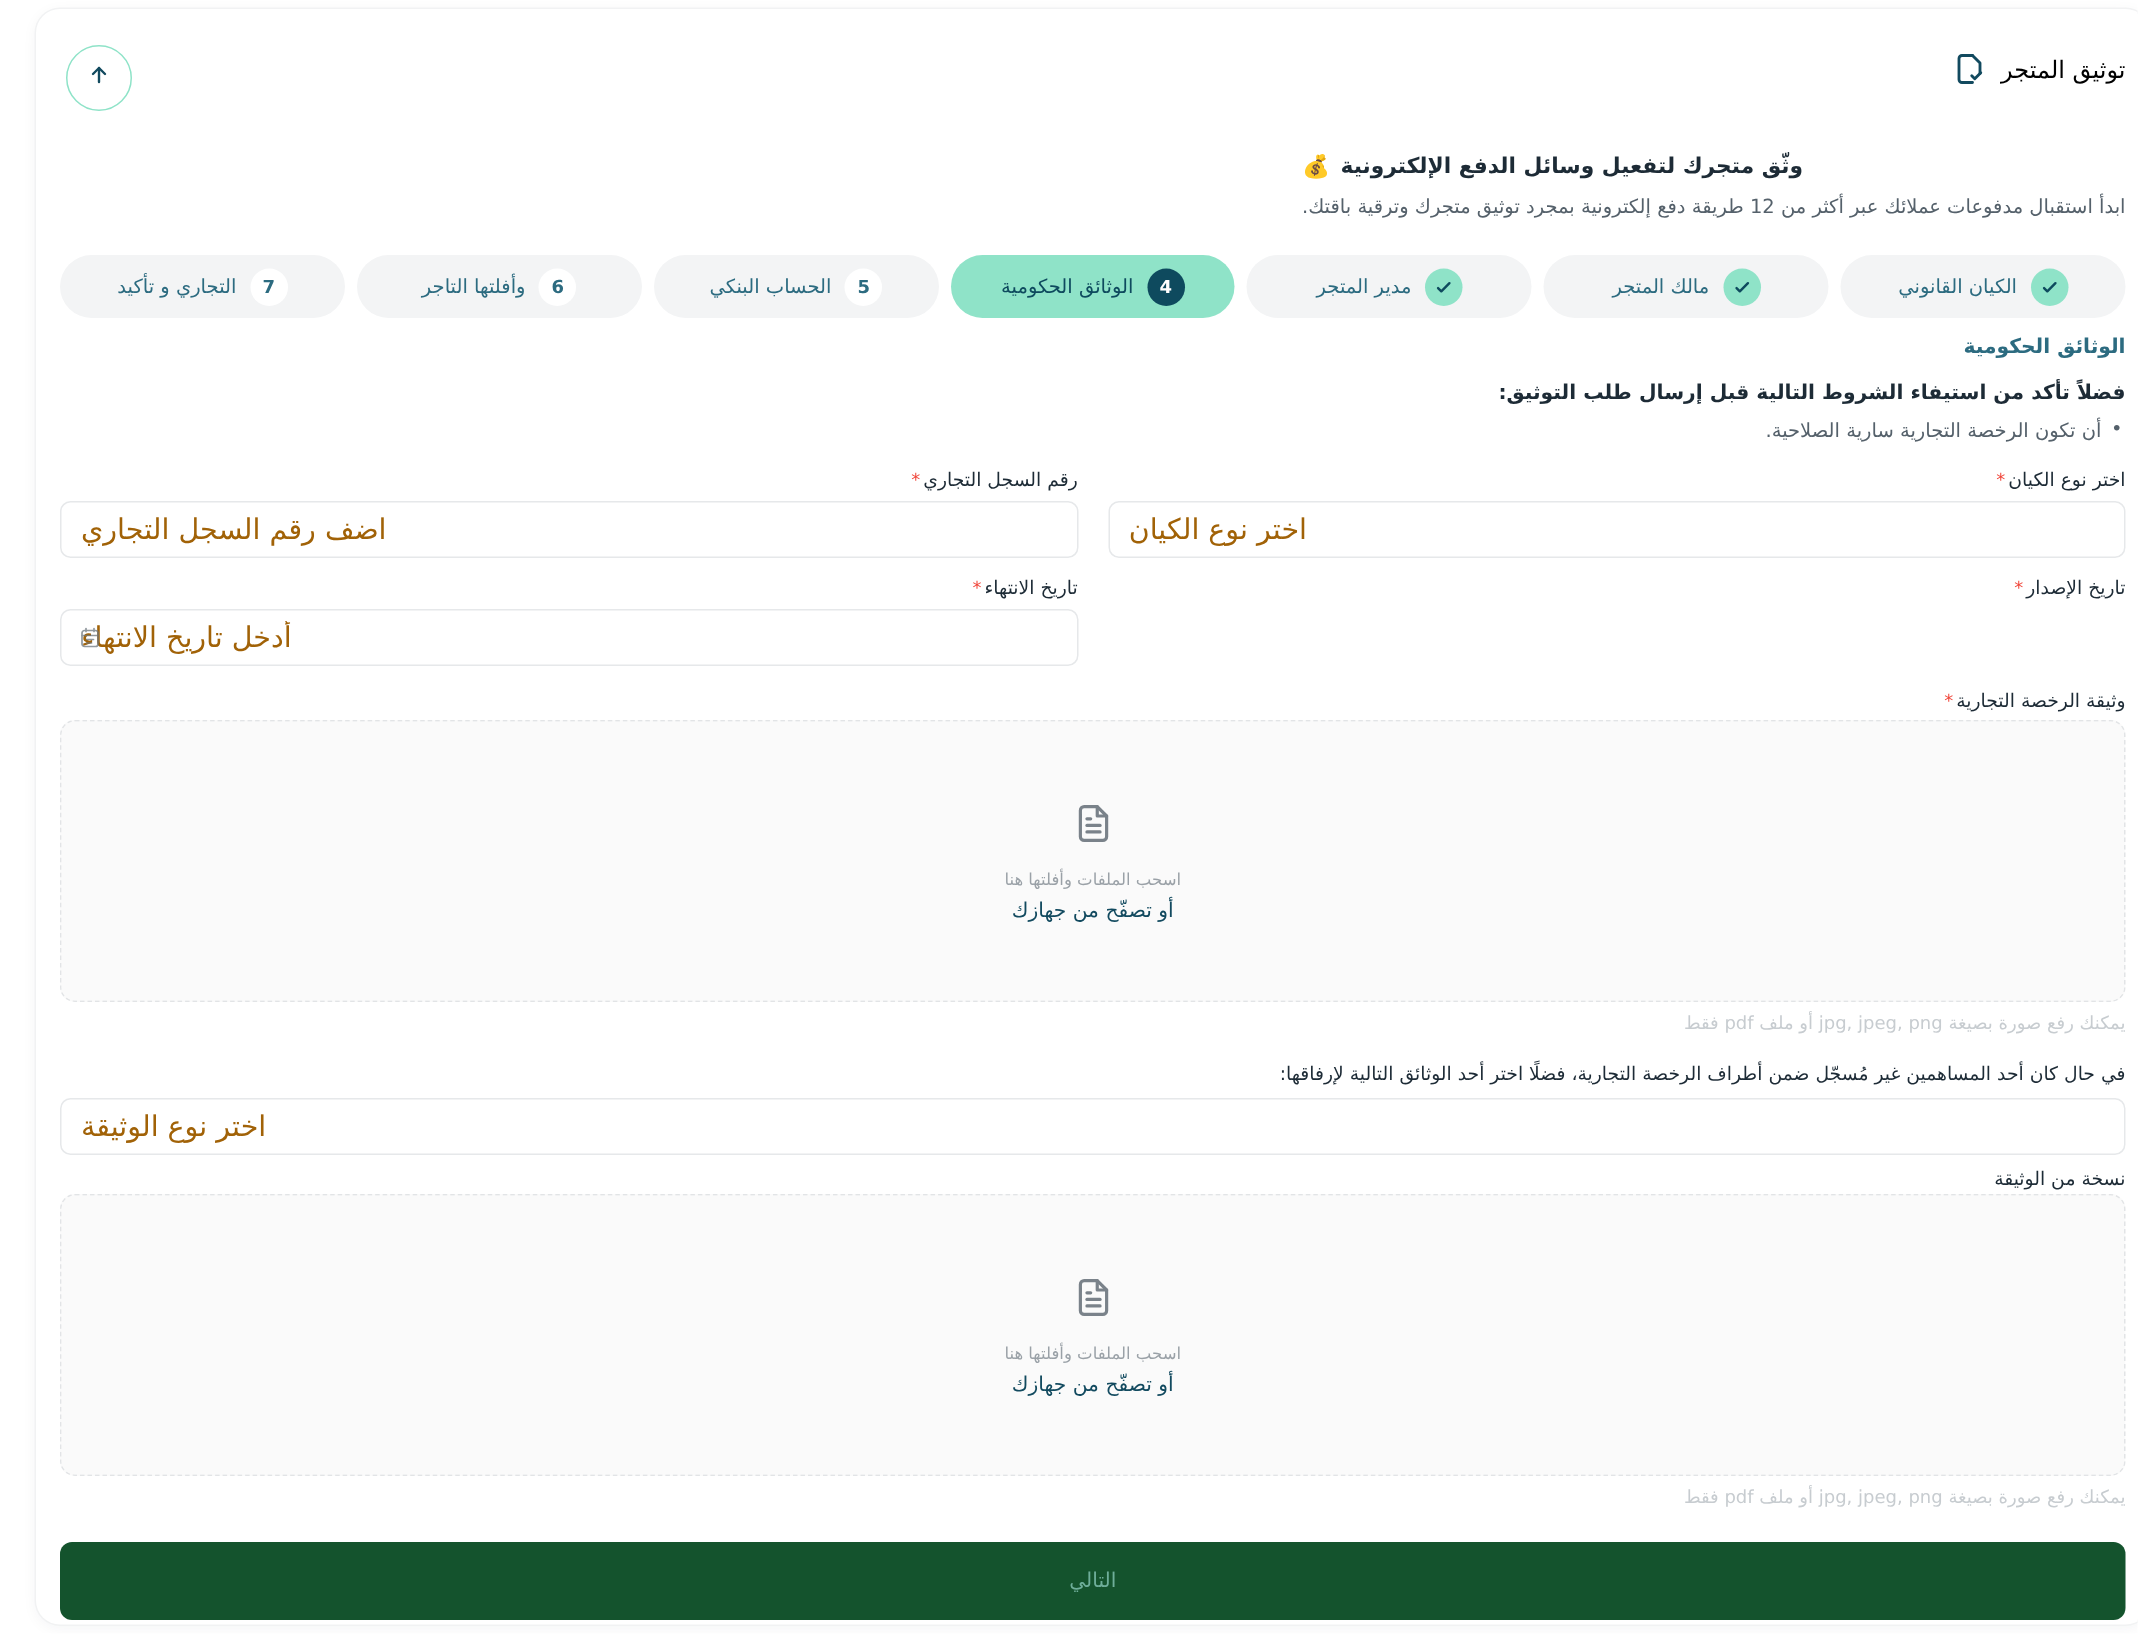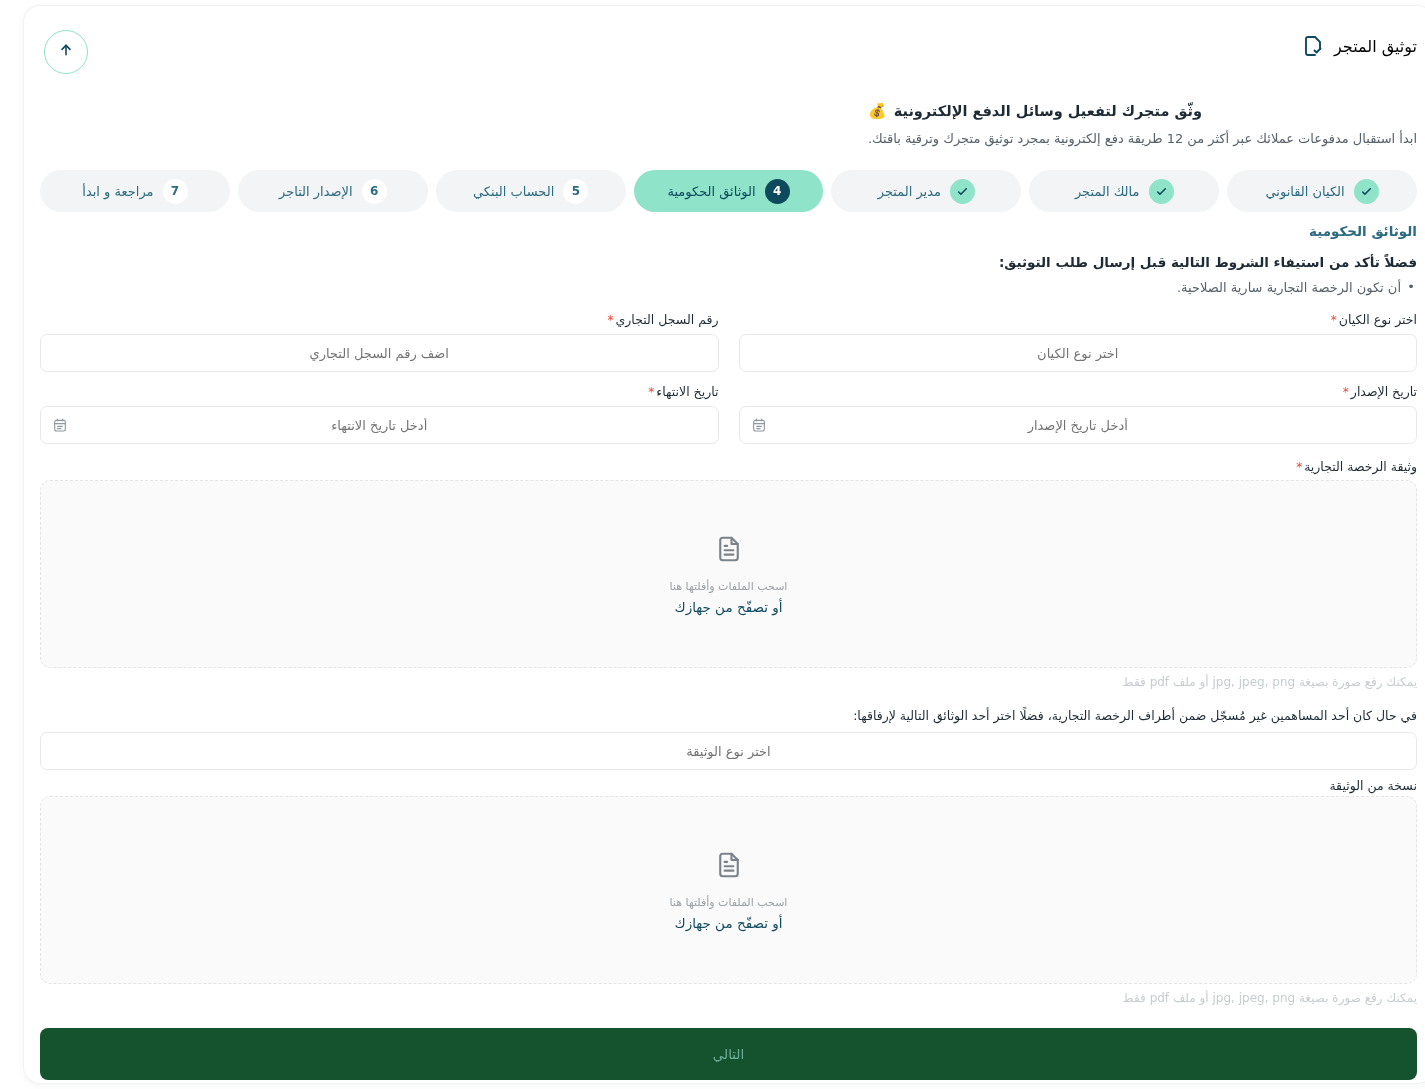--- a/index.html
+++ b/index.html
@@ -122,22 +122,22 @@
   }
   .req-star { color: #f04438; font-size: 12px; margin-right: 2px; }
   .control {
     position: relative;
     height: 38px; border: 1px solid #e6e8ea; border-radius: 7px;
     background: #ffffff;
     display: flex; align-items: center;
     padding: 0 13px;
   }
   .control .ph {
-    font-size: 13px; color: #737373; width: 100%;
-    text-align: center; direction: rtl;
+    font-size: 19px; color: #a16207; width: 100%;
+    text-align: left; direction: rtl;
     white-space: nowrap; overflow: hidden; text-overflow: ellipsis;
   }
   .cal-icon {
     position: absolute; left: 11px; top: 50%; transform: translateY(-50%);
     width: 16px; height: 16px; opacity: .75;
   }
 
   
   .upload-label {
     position: absolute; right: 16px;
@@ -247,26 +247,26 @@
       <span class="step-label">الوثائق الحكومية</span>
     </div>
 
     <div class="step todo">
       <span class="step-badge">5</span>
       <span class="step-label">الحساب البنكي</span>
     </div>
 
     <div class="step todo">
       <span class="step-badge">6</span>
-      <span class="step-label">الإصدار التاجر</span>
+      <span class="step-label">وأفلتها التاجر</span>
     </div>
 
     <div class="step todo">
       <span class="step-badge">7</span>
-      <span class="step-label">مراجعة و ابدأ</span>
+      <span class="step-label">التجاري و تأكيد</span>
     </div>
   </div>
 
   <div class="section-title">الوثائق الحكومية</div>
   <div class="requirement-head">فضلاً تأكد من استيفاء الشروط التالية قبل إرسال طلب التوثيق:</div>
   <ul class="requirement-list">
     <li>أن تكون الرخصة التجارية سارية الصلاحية.</li>
   </ul>
 
   <div class="form-row r1">
@@ -287,33 +287,20 @@
         <span class="ph">اضف رقم السجل التجاري</span>
       </div>
     </div>
   </div>
 
   <div class="form-row r2">
     <div class="field">
       <label class="field-label">
         <span>تاريخ الإصدار</span><span class="req-star">*</span>
       </label>
-      <div class="control">
-        <span class="ph">أدخل تاريخ الإصدار</span>
-        <span class="cal-icon">
-          <svg viewBox="0 0 24 24" fill="none" stroke="#6d767e" stroke-width="1.7" stroke-linecap="round" stroke-linejoin="round">
-            <rect x="4" y="5" width="16" height="16" rx="2.5"></rect>
-            <path d="M4 10h16"></path>
-              <path d="M8 3v3"></path>
-              <path d="M16 3v3"></path>
-            <path d="M8.5 14h7"></path>
-              <path d="M8.5 17.5h5"></path>
-          </svg>
-        </span>
-      </div>
     </div>
 
     <div class="field">
       <label class="field-label">
         <span>تاريخ الانتهاء</span><span class="req-star">*</span>
       </label>
       <div class="control">
         <span class="ph">أدخل تاريخ الانتهاء</span>
         <span class="cal-icon">
           <svg viewBox="0 0 24 24" fill="none" stroke="#6d767e" stroke-width="1.7" stroke-linecap="round" stroke-linejoin="round">

